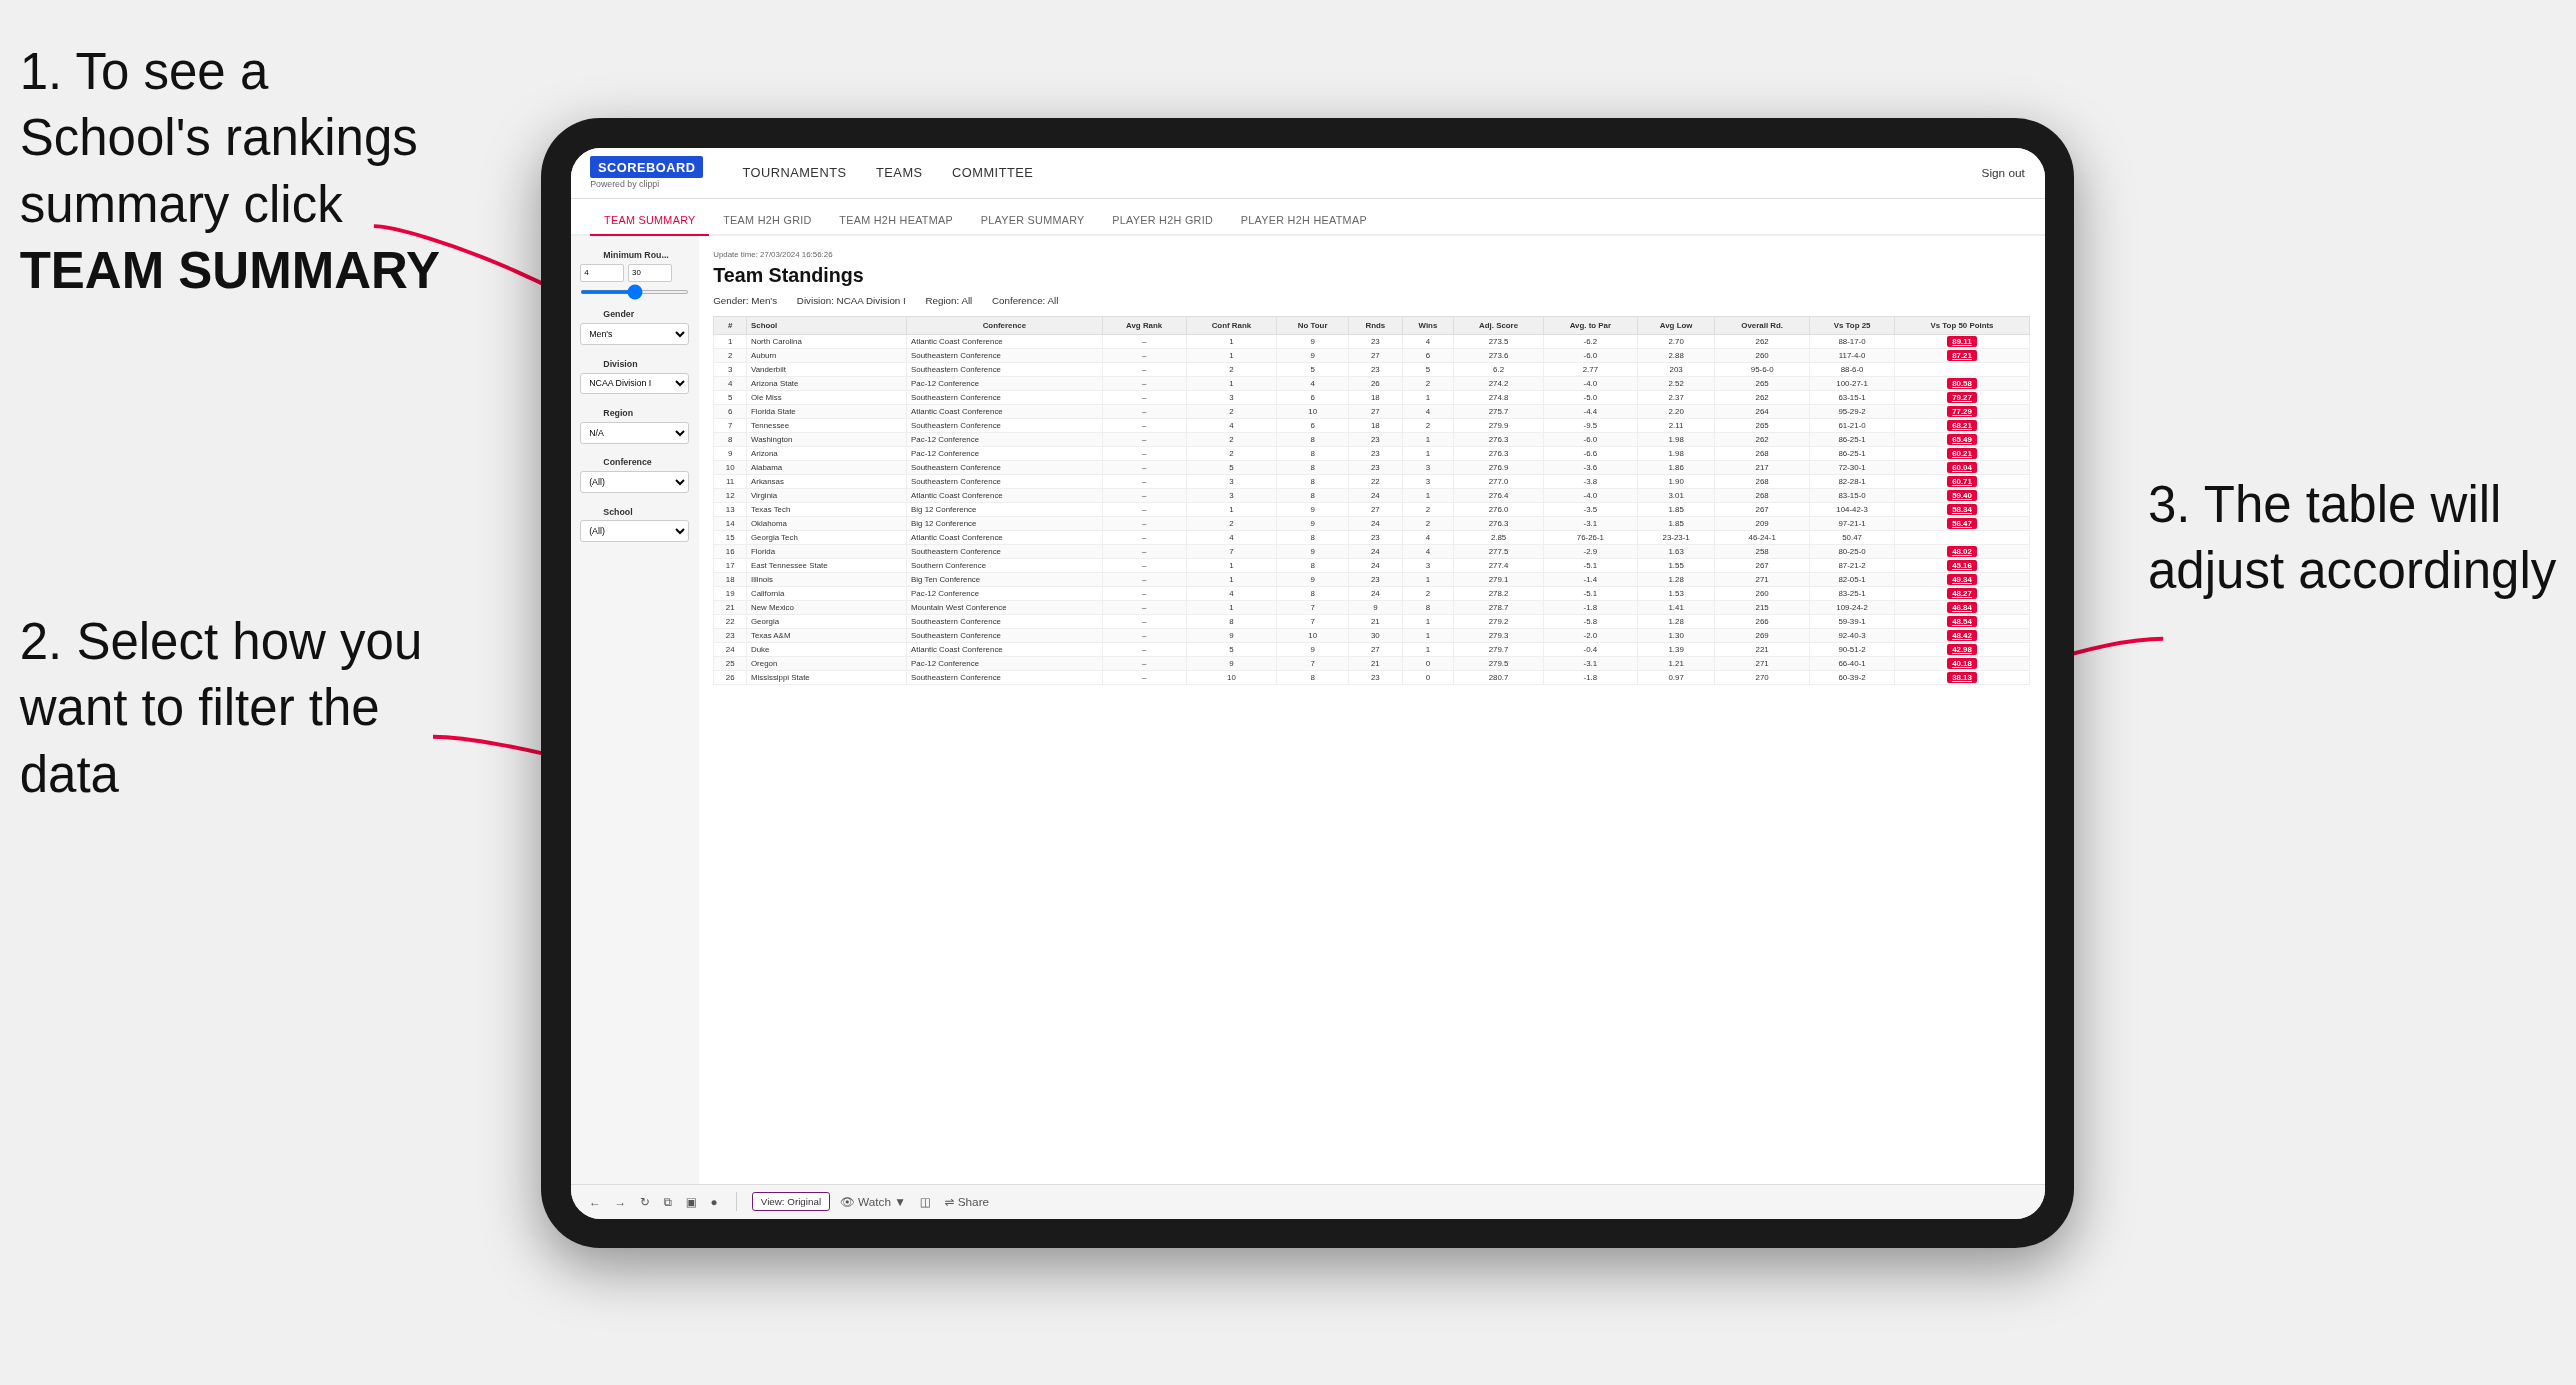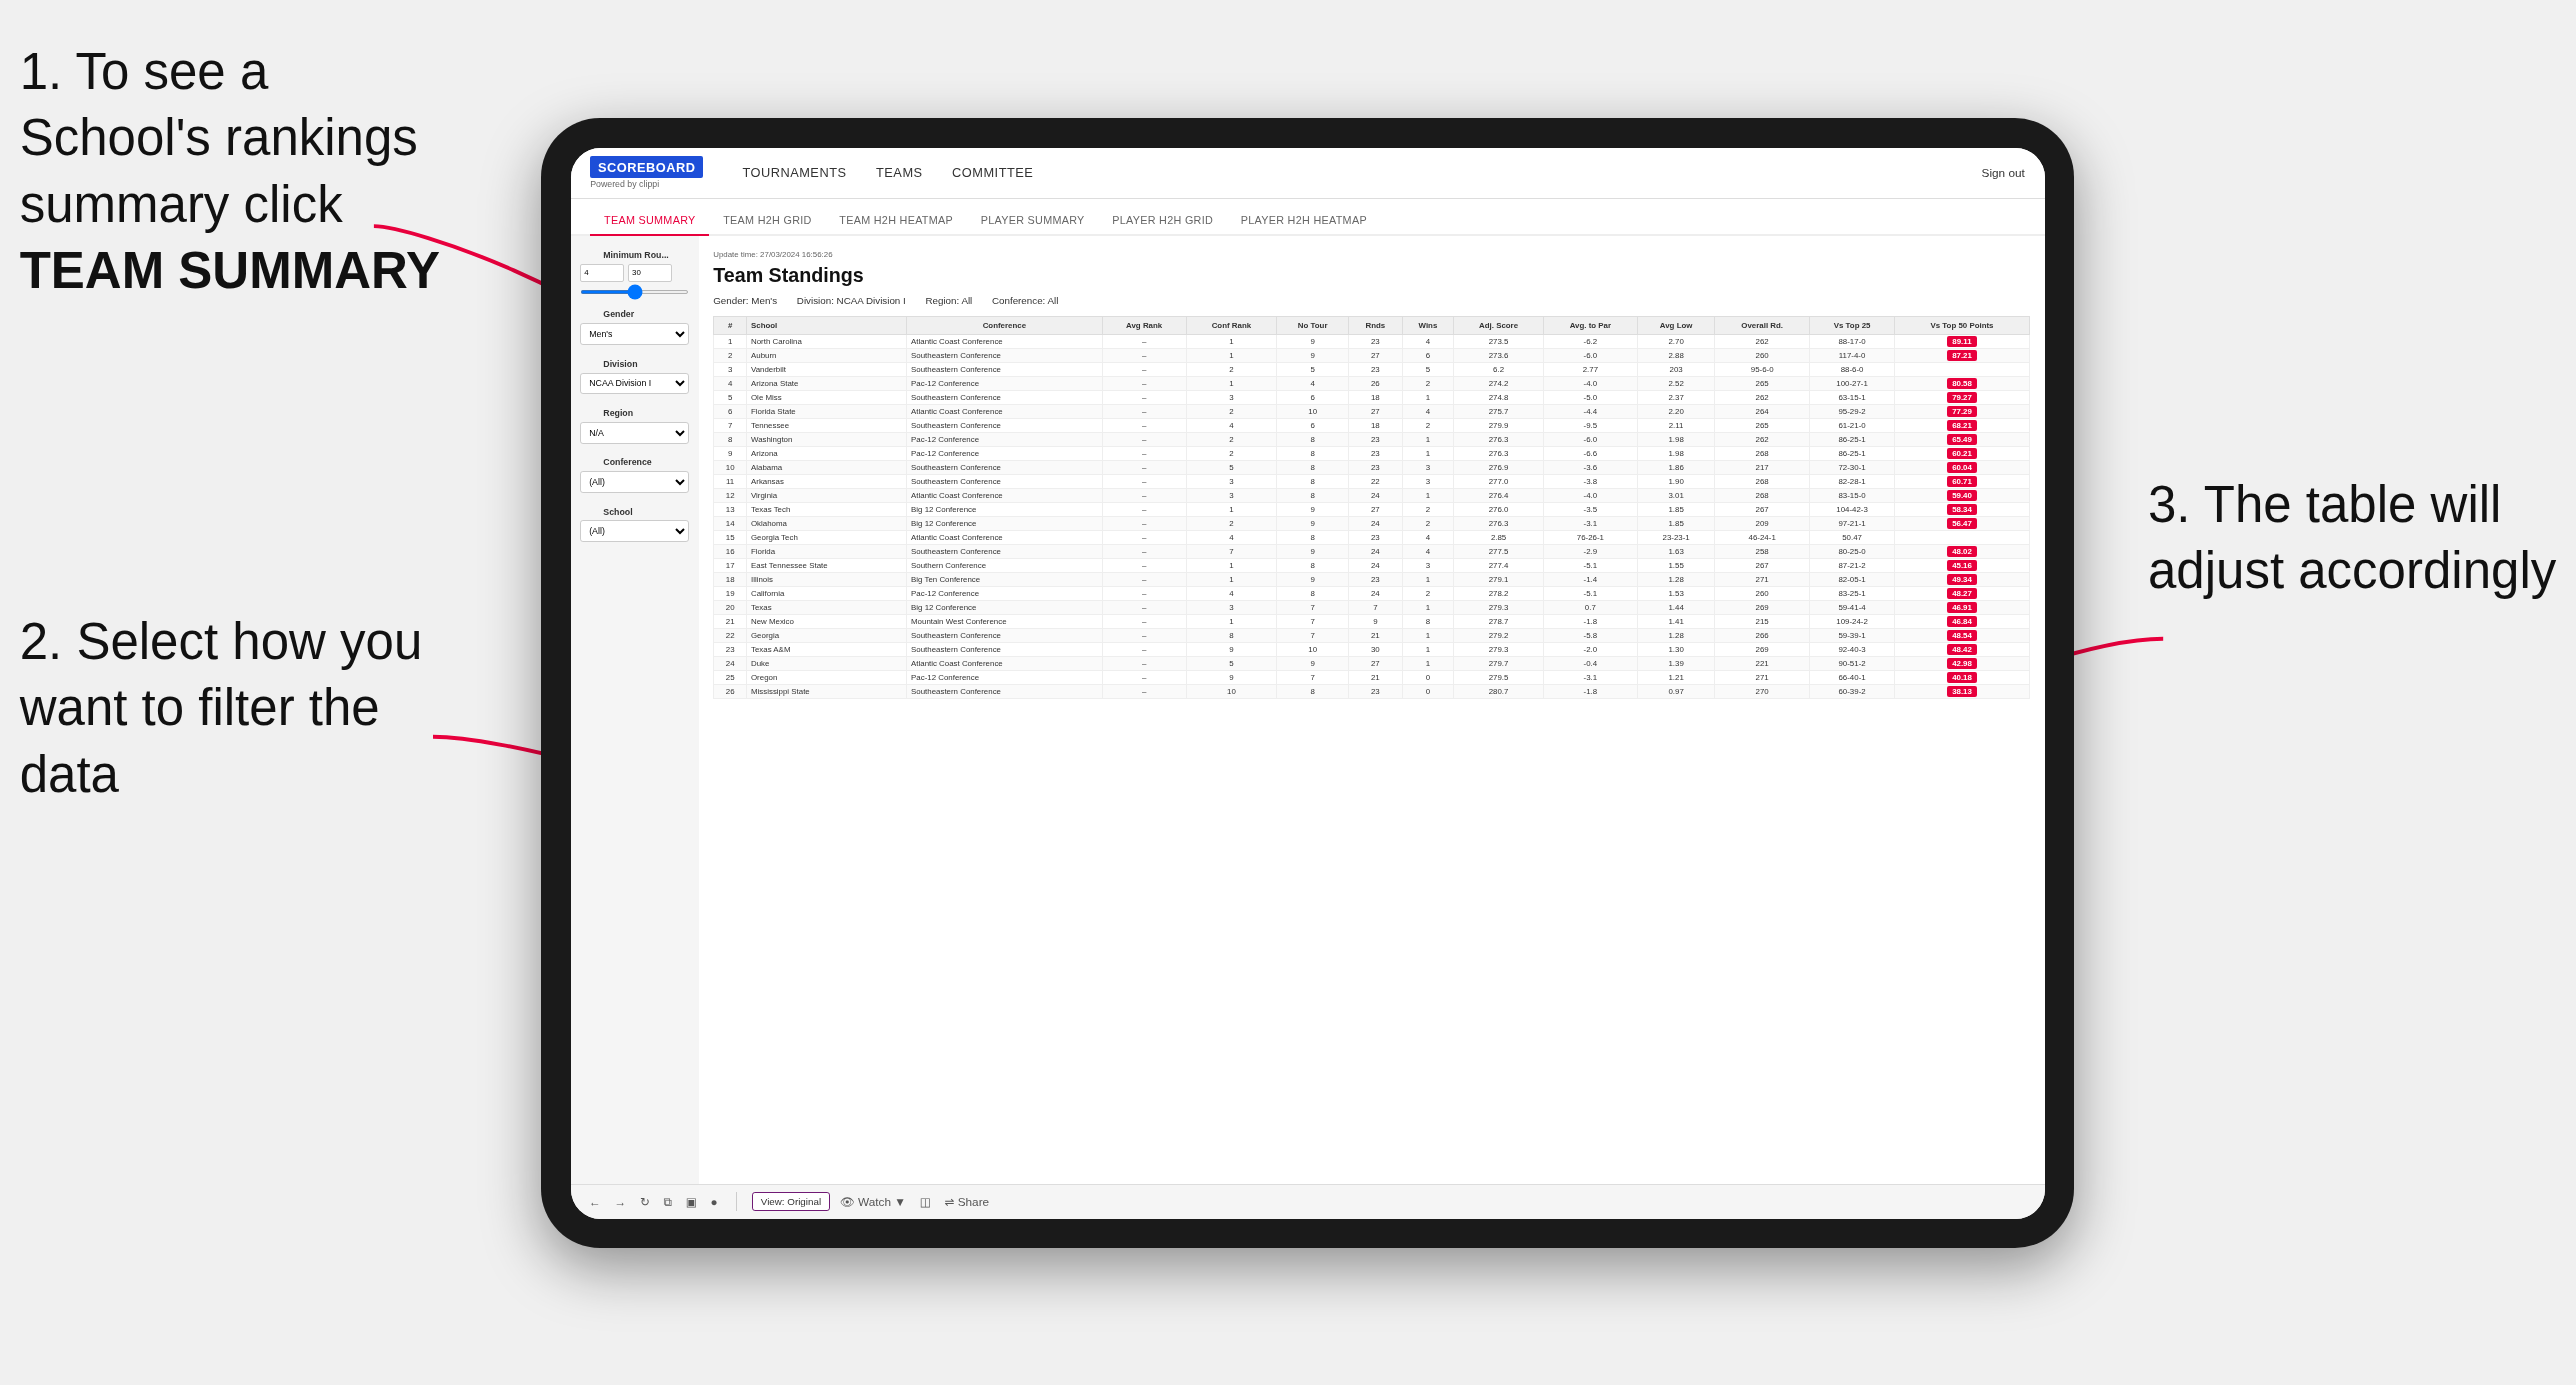--- a/index.html
+++ b/index.html
@@ -265,20 +265,21 @@
     .standings-table td.left { text-align: left; }
 
     .standings-table tr:nth-child(even) { background: #fafafa; }
 
     .score-cell {
       background: #e8003d;
       color: #fff;
       padding: 1px 4.9px;
       border-radius: 2px;
       font-weight: 700;
+      text-decoration: underline;
     }
 
     
     .bottom-toolbar {
       height: 35px;
       background: #f5f5f5;
       border-top: 1px solid #ddd;
       display: flex;
       align-items: center;
       padding: 0 14.7px;
@@ -764,36 +765,20 @@
                 <td>24</td>
                 <td>2</td>
                 <td>278.2</td>
                 <td>-5.1</td>
                 <td>1.53</td>
                 <td>260</td>
                 <td>83-25-1</td>
                 <td><span class="score-cell">48.27</span></td>
               </tr>
               <tr>
-                <td>20</td>
-                <td class="left">Texas</td>
-                <td class="left">Big 12 Conference</td>
-                <td>–</td>
-                <td>3</td>
-                <td>7</td>
-                <td>7</td>
-                <td>1</td>
-                <td>279.3</td>
-                <td>0.7</td>
-                <td>1.44</td>
-                <td>269</td>
-                <td>59-41-4</td>
-                <td><span class="score-cell">46.91</span></td>
-              </tr>
-              <tr>
                 <td>21</td>
                 <td class="left">New Mexico</td>
                 <td class="left">Mountain West Conference</td>
                 <td>–</td>
                 <td>1</td>
                 <td>7</td>
                 <td>9</td>
                 <td>8</td>
                 <td>278.7</td>
                 <td>-1.8</td>

